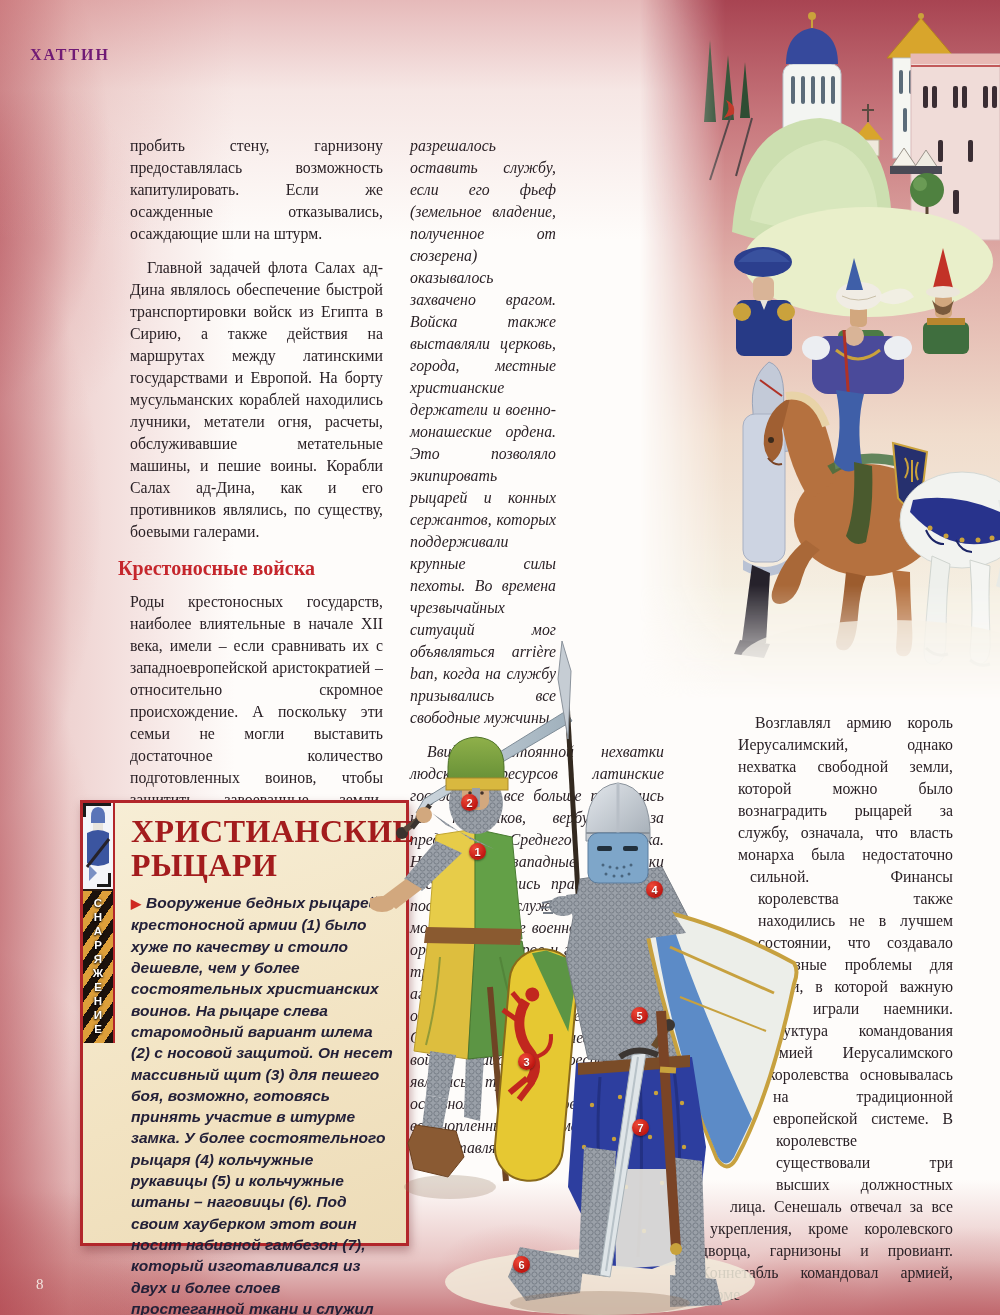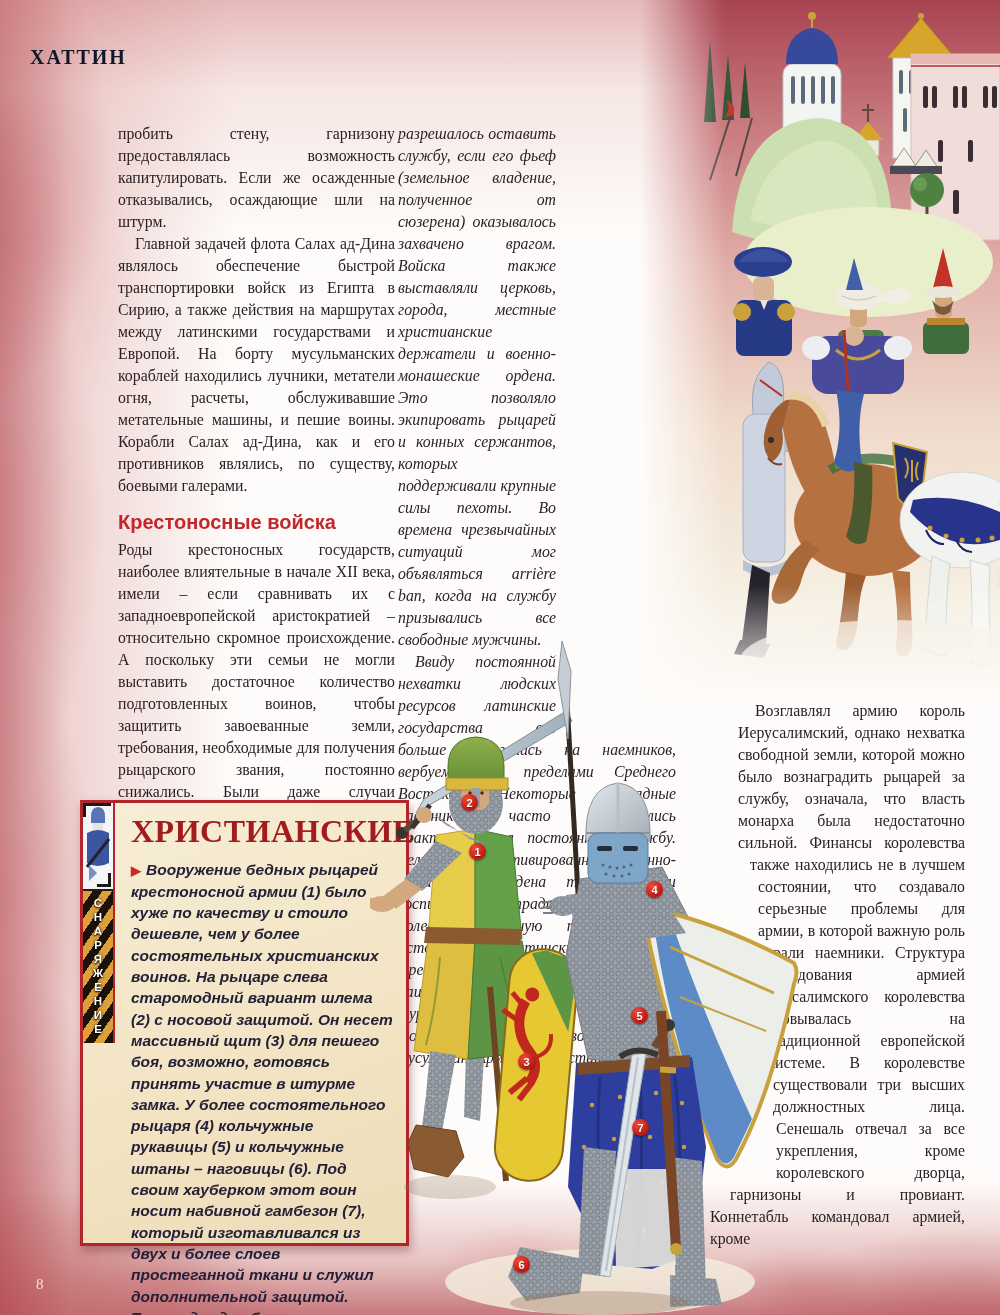--- a/index.html
+++ b/index.html
@@ -14,31 +14,31 @@
     radial-gradient(220px 420px at -70px 520px, rgba(190,88,92,.65), rgba(190,88,92,0) 78%),
     radial-gradient(200px 380px at -50px 900px, rgba(196,100,102,.60), rgba(196,100,102,0) 75%),
     radial-gradient(260px 360px at -60px 1220px, rgba(176,64,72,.75), rgba(176,64,72,0) 78%),
     linear-gradient(to top, rgba(186,88,94,.80) 0%, rgba(205,130,130,.45) 55px, rgba(255,255,255,0) 135px),
     radial-gradient(340px 200px at 5% 102%, rgba(164,58,66,.80), rgba(164,58,66,0) 75%),
     radial-gradient(300px 170px at 97% 103%, rgba(170,66,76,.70), rgba(170,66,76,0) 75%),
     radial-gradient(90px 60px at 160px 1280px, rgba(226,170,168,.50), rgba(226,170,168,0) 70%),
     radial-gradient(120px 70px at 520px 1272px, rgba(222,160,158,.45), rgba(222,160,158,0) 70%),
     radial-gradient(100px 60px at 800px 1285px, rgba(214,148,148,.40), rgba(214,148,148,0) 70%),
     radial-gradient(160px 240px at 40px 250px, rgba(226,170,170,.40), rgba(226,170,170,0) 70%);}
-  .hdr{position:absolute;left:30px;top:46px;z-index:1;font-weight:bold;font-size:20px;
-       letter-spacing:2px;color:#0f172a;}
+  .hdr{position:absolute;left:30px;top:46px;z-index:1;font-weight:bold;font-size:16px;
+       letter-spacing:2px;color:#701a75;}
   .pn{position:absolute;left:36px;top:1276px;z-index:1;font-size:15px;color:#f2e4df;}
   
   .col{position:absolute;z-index:1;font-size:15.8px;line-height:22px;text-align:justify;color:#2a2126;}
-  .col p{margin:0;}
+  .col p{margin:12px;}
   .ind{text-indent:17px;}
   .c1{left:118px;top:123px;width:277px;}
   .c2{left:398px;top:123px;width:278px;font-style:italic;}
   .c3{left:688px;top:700px;width:277px;}
-  h2.red{font-family:Liberation Sans, sans-serif;font-size:20px;font-weight:bold;
+  h2.red{font-family:Liberation Serif, serif;font-size:20px;font-weight:bold;
          color:#c5262c;margin:14px 0 6px 0;text-align:left;}
   .sp{float:left;clear:left;}
   .spr{float:right;clear:right;}
   
   .box{position:absolute;left:80px;top:800px;width:329px;height:446px;z-index:2;box-sizing:border-box;
        border:3px solid #b2262b;background:linear-gradient(160deg,#f7eed6 0%,#f2e3c2 60%,#eddcb8 100%);
        box-shadow:2px 5px 9px rgba(100,20,25,.35);}
   .tab{position:absolute;left:0;top:0;width:30px;height:240px;border-right:2px solid #b2262b;}
   .tab-img{height:86px;background:#f4f4f8;overflow:hidden;border-bottom:2px solid #2a1c14;}
   .tab-str{height:152px;background:repeating-linear-gradient(125deg,#dd9f3a 0 8px,#1c120c 8px 16px);
@@ -294,21 +294,21 @@
             <rect x="0" y="0" width="3" height="14" fill="#1a1a1a"></rect>
           <rect x="25" y="70" width="3" height="14" fill="#1a1a1a"></rect>
             <rect x="14" y="81" width="14" height="3" fill="#1a1a1a"></rect>
         </svg>
       </div>
       <div class="tab-str">
         <span class="tab-label">СНАРЯЖЕНИЕ</span>
       </div>
     </div>
     <div class="box-in">
-      <div class="box-title"><span>ХРИСТИАНСКИЕ</span><br></div>
+      <div class="box-title"><span>ХРИСТИАНСКИЕ</span><br><span>РЫЦАРИ</span></div>
       <p class="sb-body"><span class="bullet">▶</span><span>Вооружение бедных рыцарей крестоносной армии (1) было хуже по качеству и стоило дешевле, чем у более состоятельных христианских воинов. На рыцаре слева старомодный вариант шлема (2) с носовой защитой. Он несет массивный щит (3) для пешего боя, возможно, готовясь принять участие в штурме замка. У более состоятельного рыцаря (4) кольчужные рукавицы (5) и кольчужные штаны – наговицы (6). Под своим хауберком этот воин носит набивной гамбезон (7), который изготавливался из двух и более слоев простеганной ткани и служил дополнительной защитой. Такая одежда обеспечивала рыцарю хорошую защиту даже в отсутствие щита, а если ее носили вместе с кольчугой, то она еще выполняла и функцию прослойки между телом и металлическим доспехом.</span></p>
     </div>
   </div>
 
   <svg class="knights" viewBox="0 0 430 688" xmlns="http://www.w3.org/2000/svg">
     <defs>
       <pattern id="mail" width="7" height="7" patternUnits="userSpaceOnUse">
         <rect width="7" height="7" fill="#9aa0a8"></rect>
         <circle cx="3.5" cy="3.5" r="2.6" fill="none" stroke="#767d86" stroke-width="1"></circle>
       </pattern>

